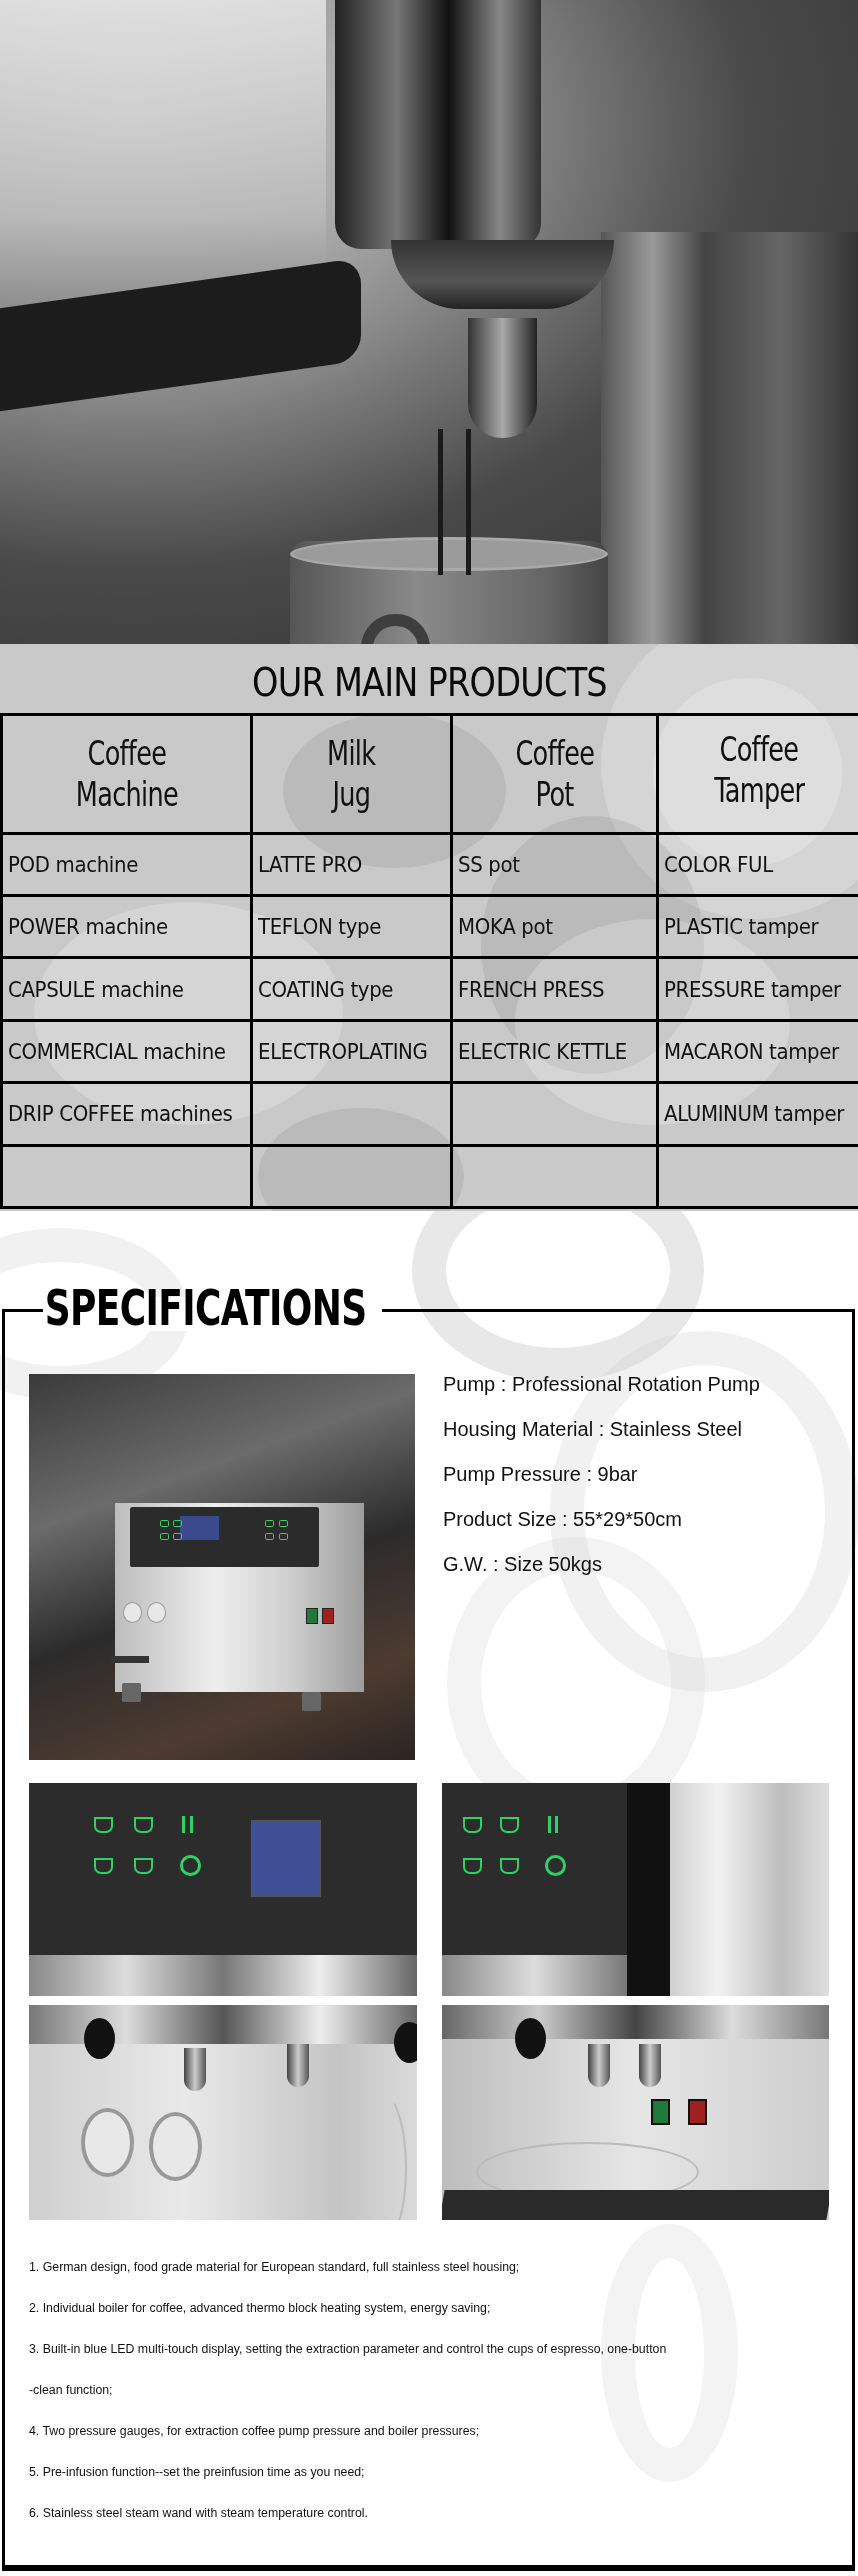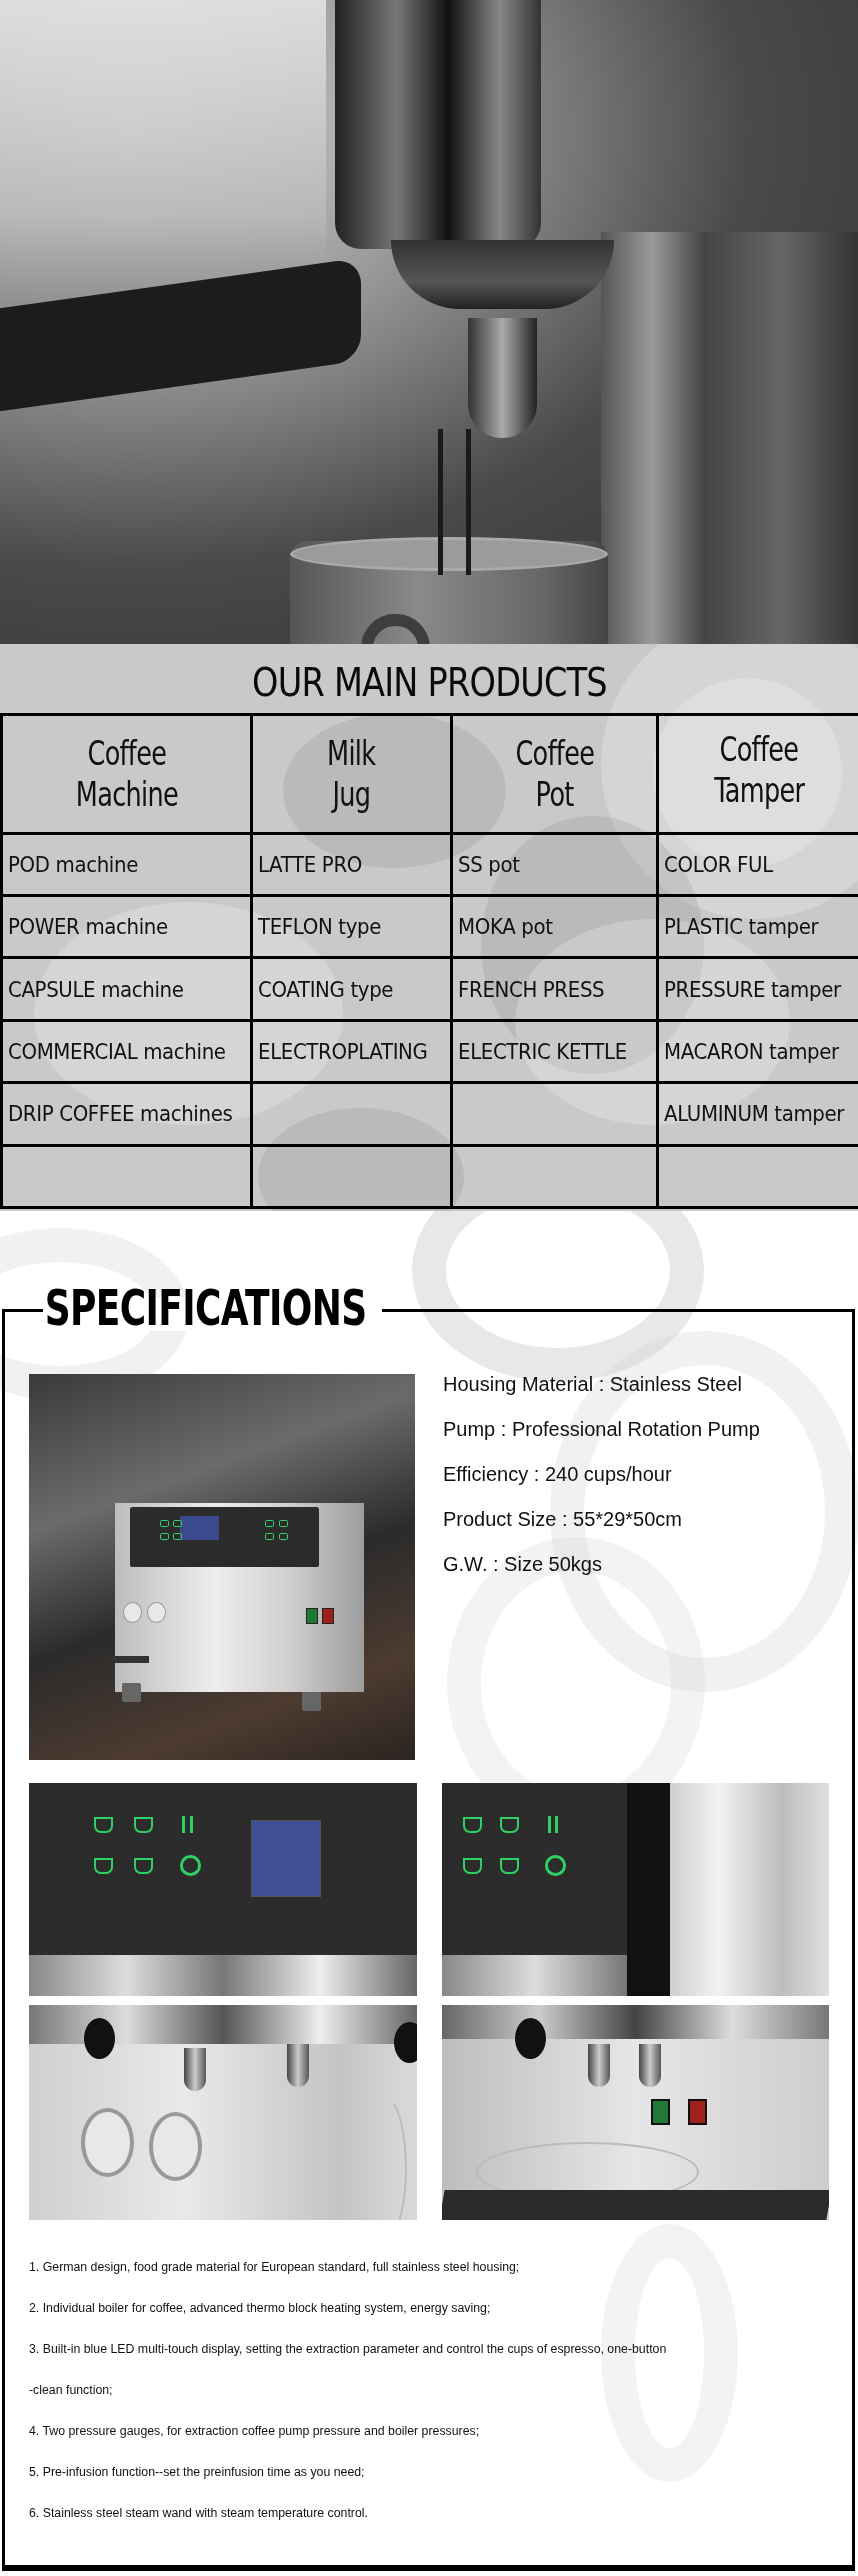--- a/index.html
+++ b/index.html
@@ -218,23 +218,23 @@
   <div class="gauge" style="left:94px;top:228px;width:19px;height:20.6px;border-width:1.7px;"></div>
   <div class="gauge" style="left:118px;top:228px;width:19px;height:20.6px;border-width:1.7px;"></div>
   <div class="mp-switch" style="left:277px;top:234px;background:#1f7a3a;"></div>
   <div class="mp-switch" style="left:293px;top:234px;background:#a0201e;"></div>
   <div class="mp-logo"></div>
   <div class="mp-feet" style="left:93px;"></div>
   <div class="mp-feet" style="left:273px;top:318px;"></div>
 </div>
 
 <div class="spec-list">
+  <div class="spec-item">Pump : Professional Rotation Pump</div>
   <div class="spec-item">Housing Material : Stainless Steel</div>
-  <div class="spec-item">Pump : Professional Rotation Pump</div>
-  <div class="spec-item">Efficiency : 240 cups/hour</div>
+  <div class="spec-item">Pump Pressure : 9bar</div>
   <div class="spec-item">Product Size : 55*29*50cm</div>
   <div class="spec-item">G.W. : Size 50kgs</div>
 </div>
 
 <div class="photo detail" style="left:29px;top:1783px;width:388px;height:213px;" title="Control panel with green touch buttons and blue display">
   <div class="panel-dark" style="left:0;top:0;width:388px;height:172px;"></div>
   <div style="position:absolute;left:0;top:172px;width:388px;height:41px;background:linear-gradient(90deg,#888,#ddd,#777,#eee,#666);"></div>
   <div class="icon-cup" style="left:65px;top:34px;"></div>
   <div class="icon-cup" style="left:105px;top:34px;"></div>
   <div class="icon-pause" style="left:153px;top:33px;"></div>

